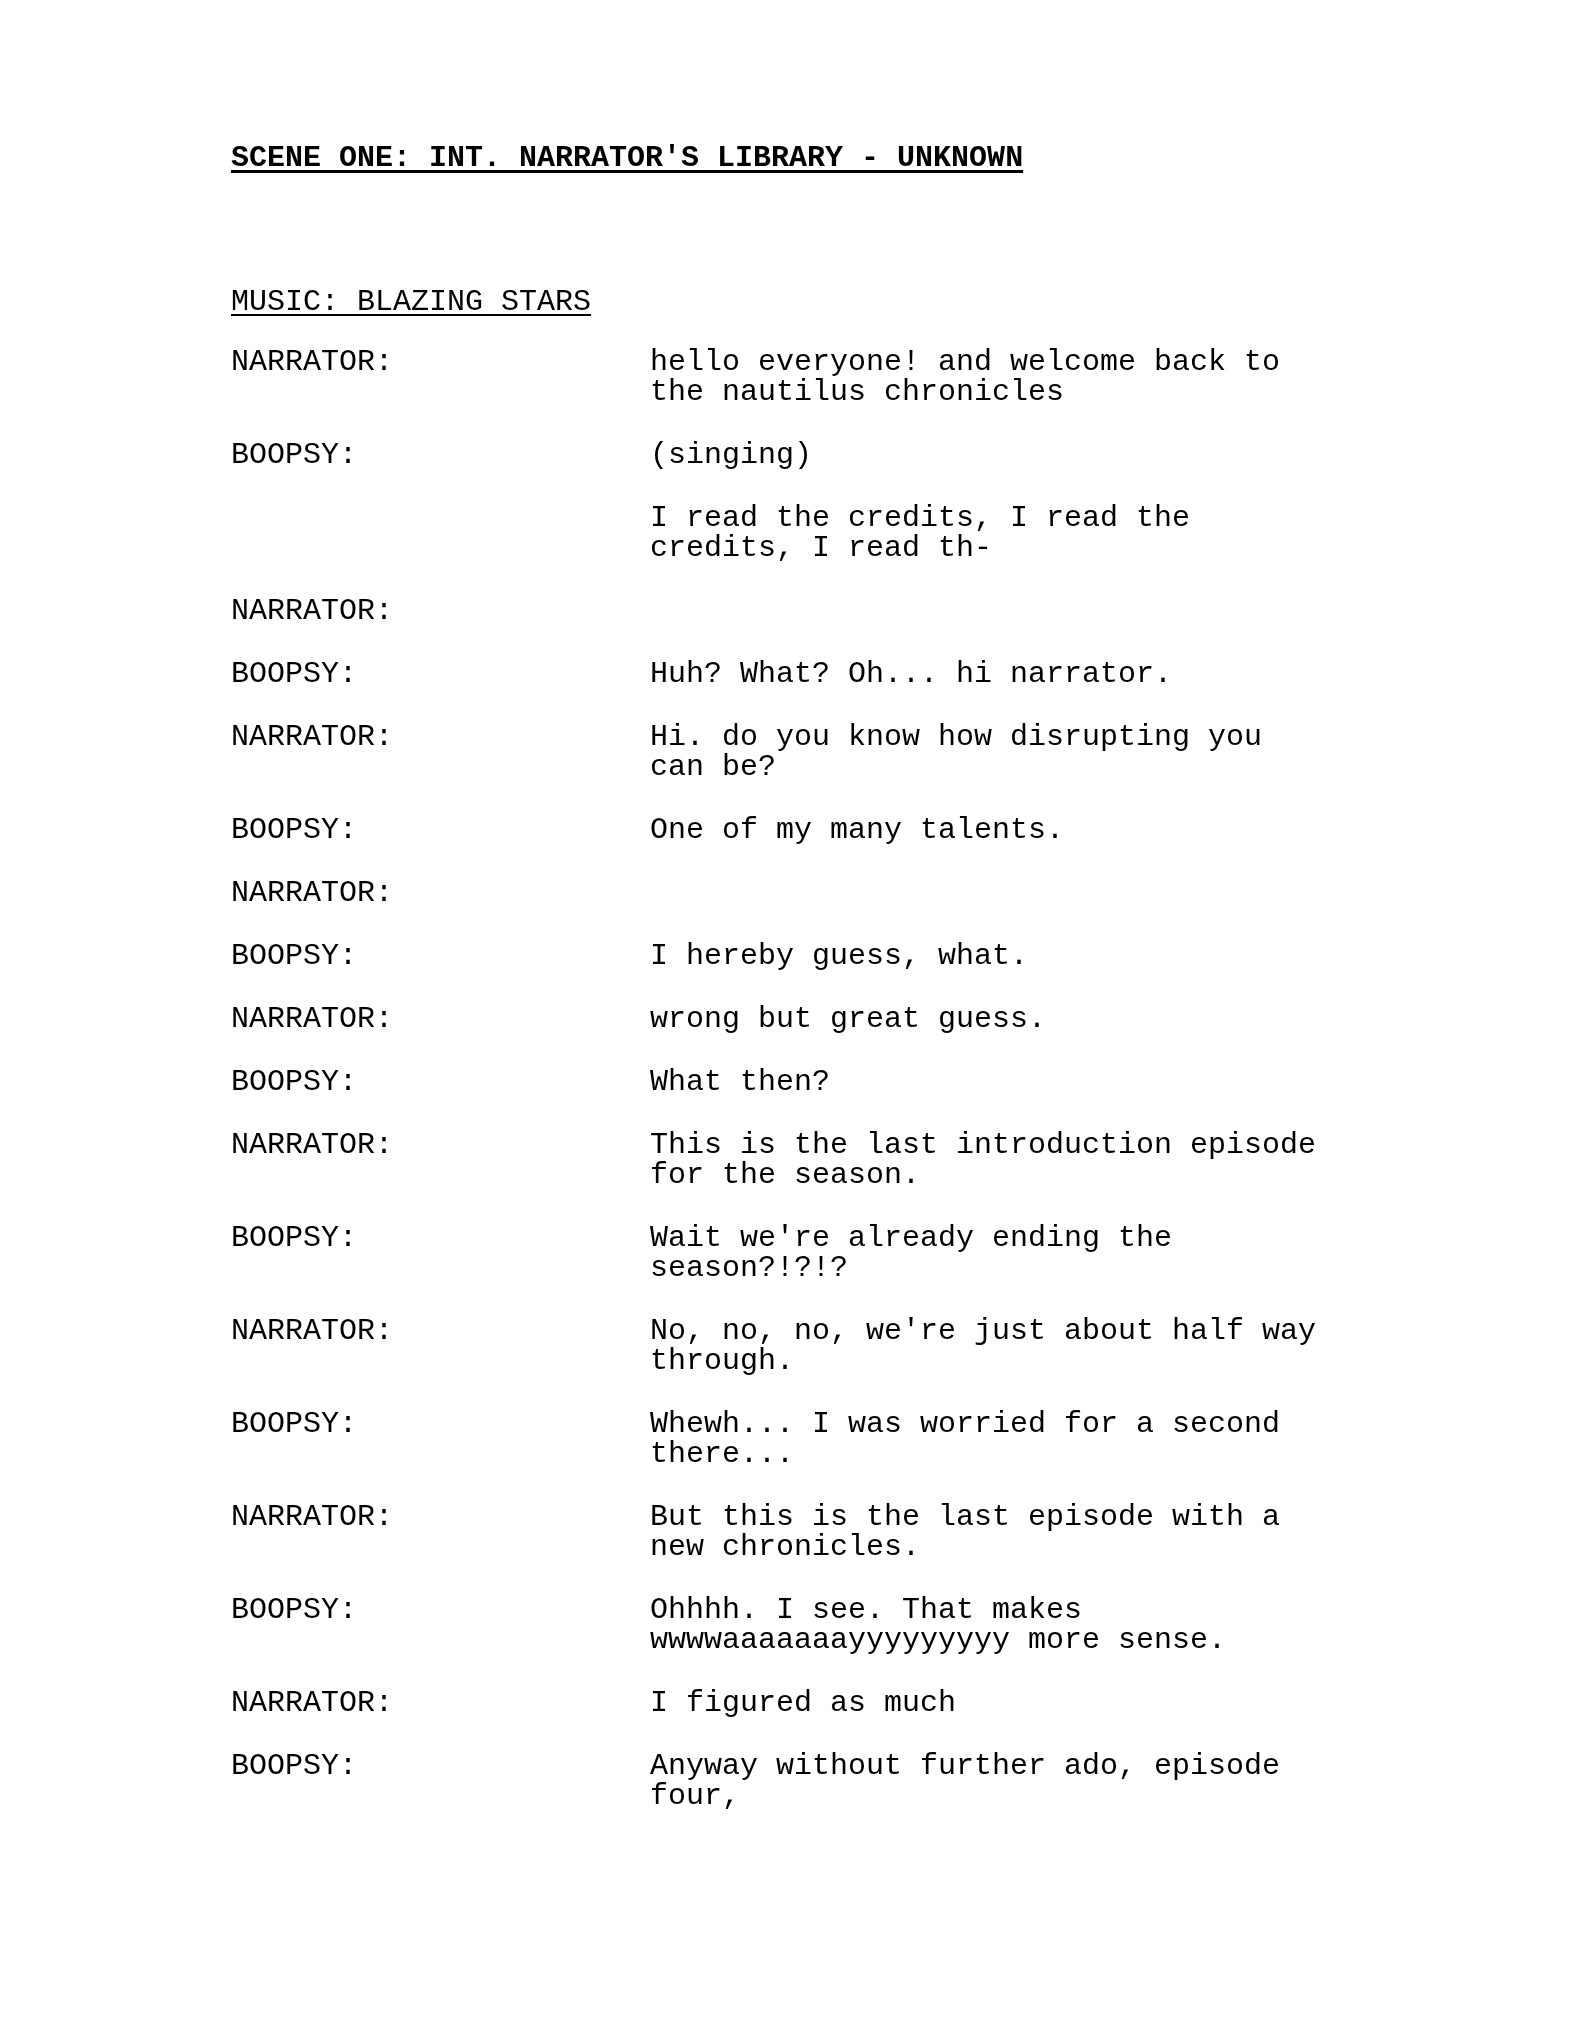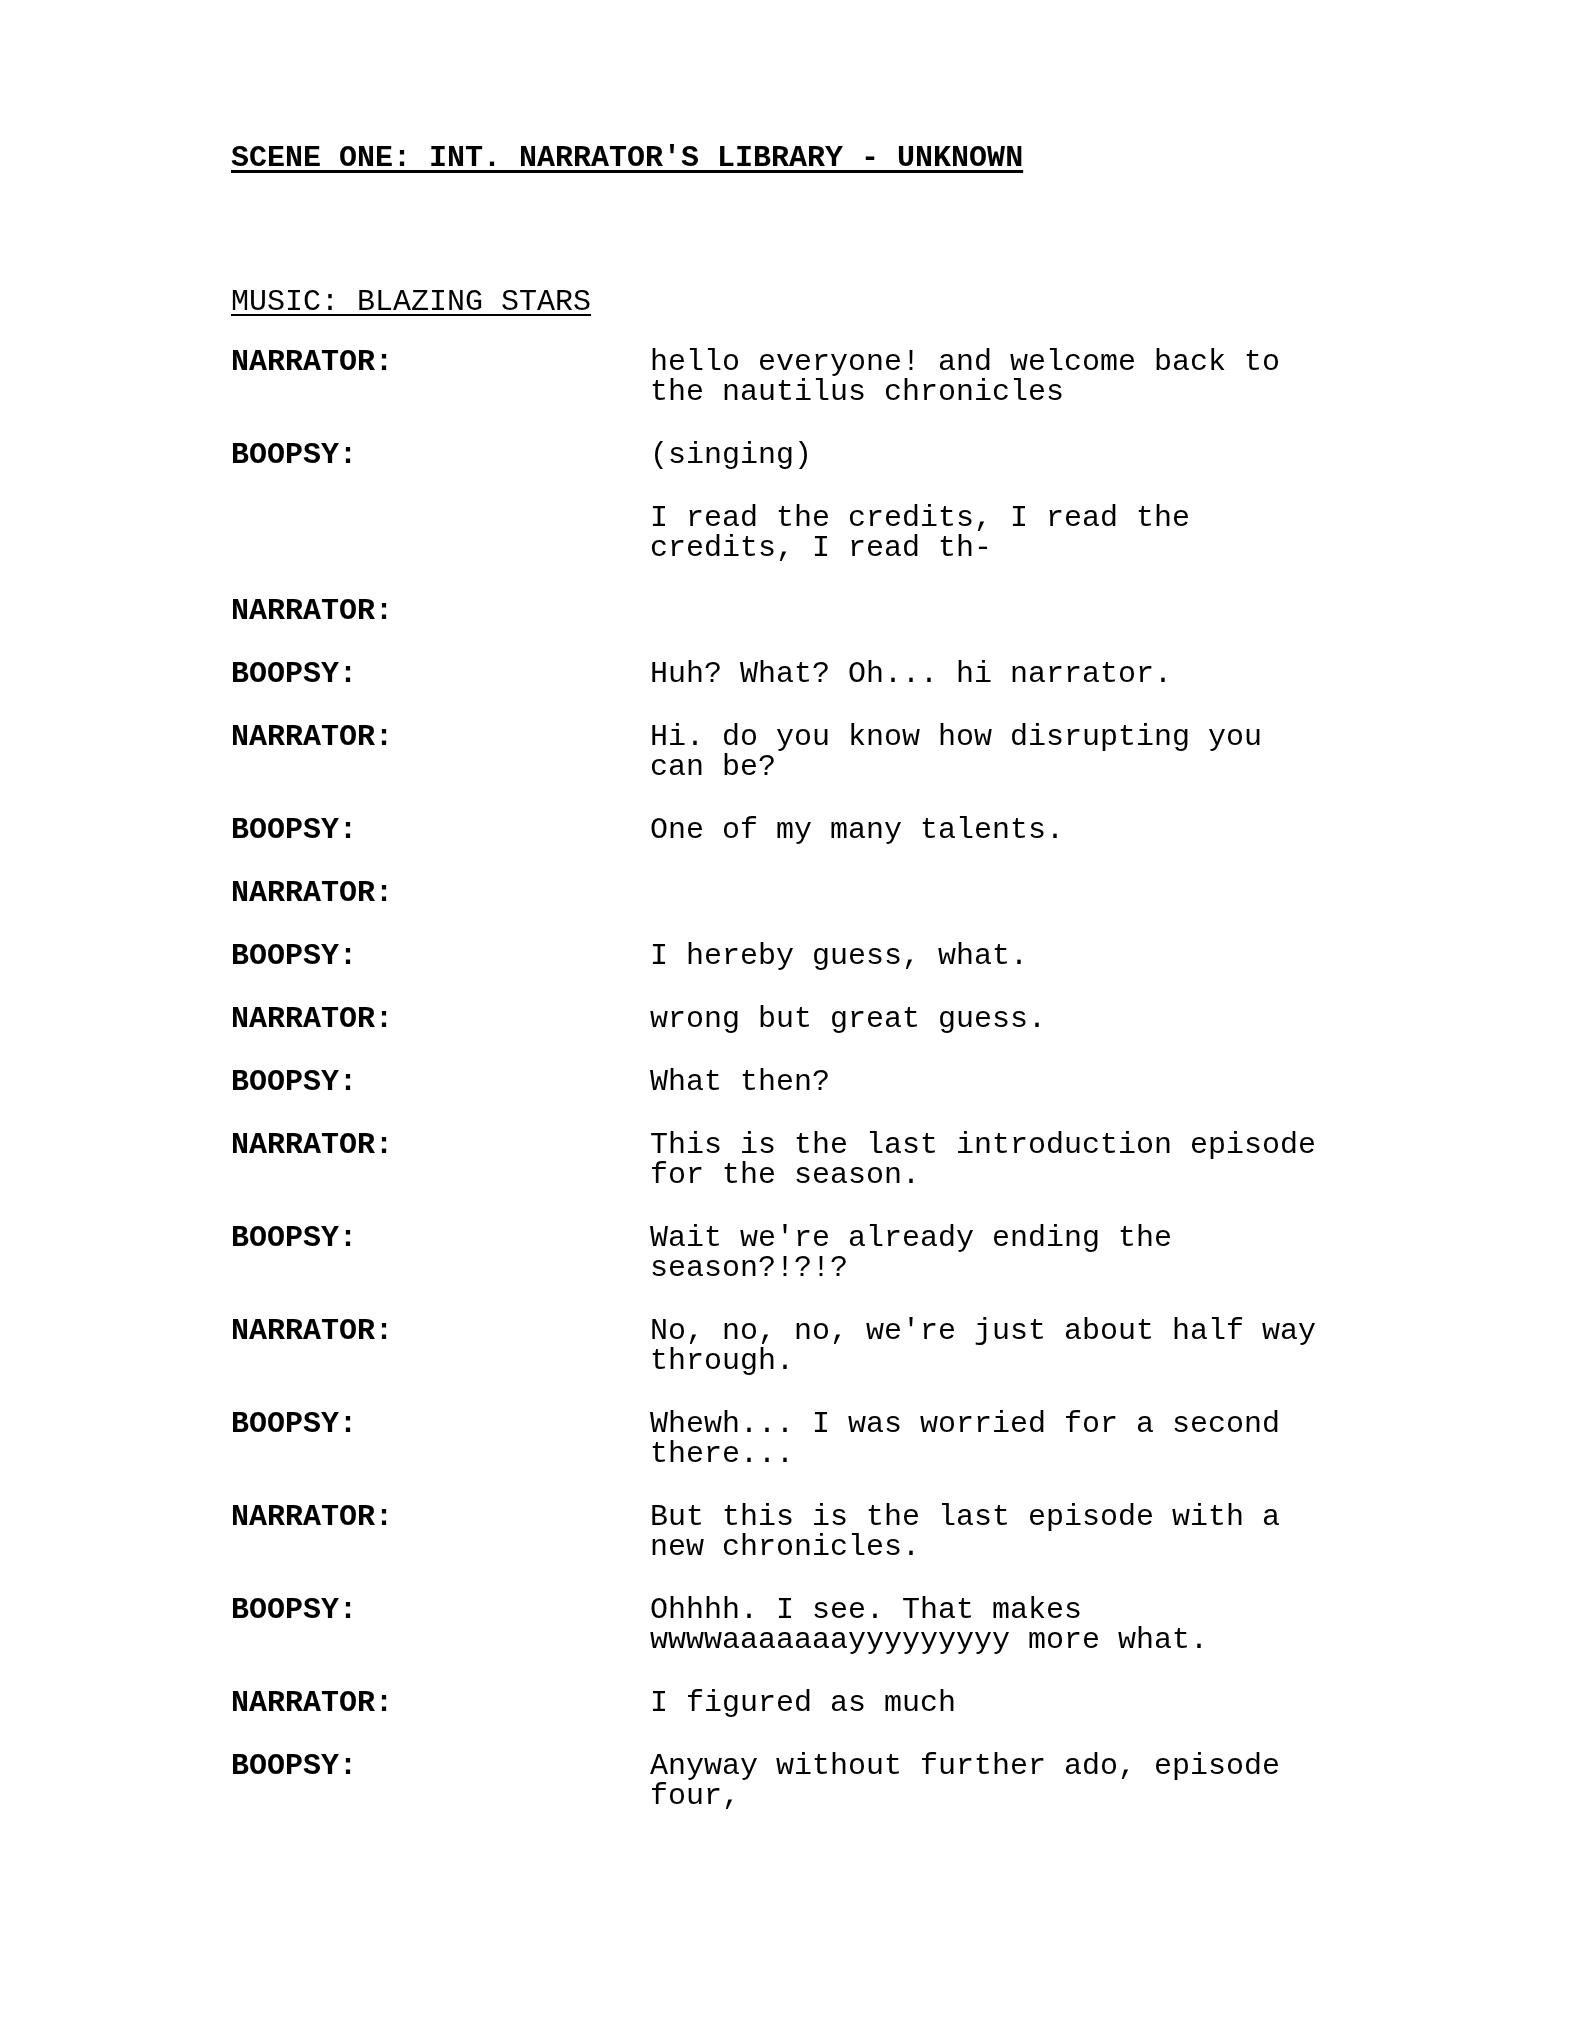--- a/index.html
+++ b/index.html
@@ -40,21 +40,20 @@
   }
   .dialogue-block {
     display: flex;
     align-items: flex-start;
     margin: 0 0 33px 0;
   }
   .speaker {
     width: 419px;
     flex: 0 0 419px;
     white-space: pre;
-    font-weight: bold;
   }
   .dialogue-text {
     width: 720px;
     white-space: pre-line;
   }
 </style>
 </head>
 <body>
 
 <div class="page">
@@ -129,21 +128,21 @@
 there...</div>
       </div>
       <div class="dialogue-block">
         <div class="speaker">NARRATOR:</div>
         <div class="dialogue-text">But this is the last episode with a
 new chronicles.</div>
       </div>
       <div class="dialogue-block">
         <div class="speaker">BOOPSY:</div>
         <div class="dialogue-text">Ohhhh. I see. That makes
-wwwwaaaaaaayyyyyyyyy more what.</div>
+wwwwaaaaaaayyyyyyyyy more sense.</div>
       </div>
       <div class="dialogue-block">
         <div class="speaker">NARRATOR:</div>
         <div class="dialogue-text">I figured as much</div>
       </div>
       <div class="dialogue-block">
         <div class="speaker">BOOPSY:</div>
         <div class="dialogue-text">Anyway without further ado, episode
 four,</div>
       </div>

